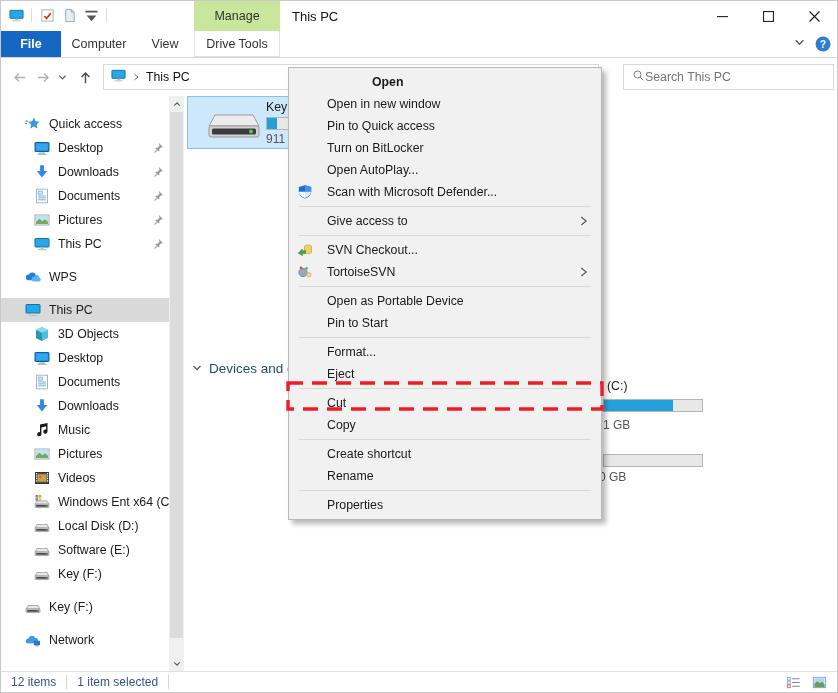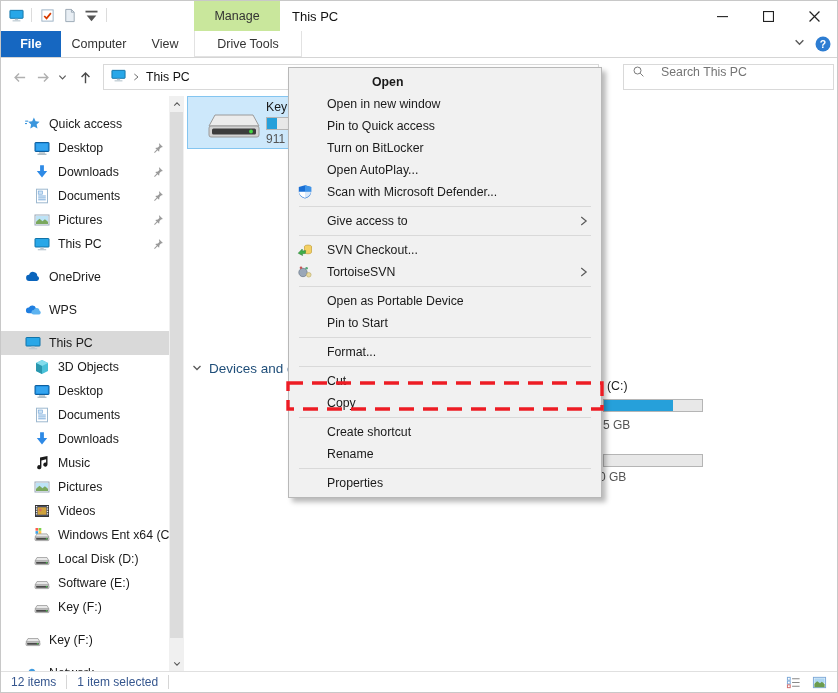--- a/index.html
+++ b/index.html
@@ -18,38 +18,38 @@
   .win-controls { position:absolute; right:0; top:0; display:flex; }
   .wc { width:46px; height:30px; display:flex; align-items:center; justify-content:center; }
   .wc svg { width:11px; height:11px; }
 
   
   .ribbon { position:absolute; left:0; top:30px; right:0; height:27px; border-bottom:1px solid #d5d5d5; background:#fff; }
   .rtab { position:absolute; top:0; height:26px; line-height:26px; text-align:center; font-size:12.5px; color:#333; }
   .tab-file { left:0; width:60px; background:#1667c1; color:#fff;font-weight:bold; }
   .tab-computer { left:62px; width:72px; }
   .tab-view { left:138px; width:52px; }
-  .tab-drive { left:193px; width:108px; background:#fff; border:1px solid #e2e2e2; border-top:none; }
+  .tab-drive { left:193px; width:86px; background:#fff; border:1px solid #e2e2e2; border-top:none; }
   .ribbon-right { position:absolute; right:6px; top:0; height:26px; display:flex; align-items:center; gap:10px; }
   .rib-chev svg { width:11px; height:11px; }
   .rib-help { width:16px; height:16px; }
   .rib-help svg { width:16px; height:16px; }
 
   
   .addr-row { position:absolute; left:0; top:57px; right:0; height:38px; background:#fff; }
   .nav-btn { position:absolute; top:9px; width:20px; height:20px; display:flex; align-items:center; justify-content:center; }
   .nav-btn svg { width:15px; height:15px; }
   .nav-back { left:8px; } .nav-fwd { left:32px; }
   .nav-drop { left:54px; width:14px; } .nav-drop svg { width:9px; height:9px; }
   .nav-up { left:74px; }
   .addr-box { position:absolute; left:102px; top:6px; width:496px; height:26px; border:1px solid #d9d9d9; background:#fff; display:flex; align-items:center; padding-left:7px; gap:6px; }
   .addr-box svg.pcico { width:15px; height:15px; }
   .addr-chev svg { width:8px; height:8px; }
   .crumb { font-size:12.3px; color:#111; }
-  .search-box { position:absolute; left:622px; top:6px; width:211px; height:26px; border:1px solid #d9d9d9; background:#fff; display:flex; align-items:flex-start; padding:0 8px; gap:16px; }
+  .search-box { position:absolute; left:622px; top:6px; width:211px; height:26px; border:1px solid #d9d9d9; background:#fff; display:flex; align-items:center; padding:0 8px; gap:0; }
   .search-box svg { width:13px; height:13px; flex:none; }
   .search-box input { border:none; outline:none; width:100%; font-family:inherit; font-size:12.3px; color:#333; background:transparent; }
   .search-box input::placeholder { color:#747474; opacity:1; }
 
   
   .sidebar { position:absolute; left:0; top:95px; width:168px; bottom:21px; overflow:hidden; padding-top:16px; background:#fff; }
   .sb-row { height:24px; display:flex; align-items:center; font-size:12.3px; }
   .sb-row.gap { margin-top:9px; }
   .sb-row.l0 { padding-left:24px; }
   .sb-row.l1 { padding-left:33px; }
@@ -303,29 +303,20 @@
           </svg>
         </span>
         <span class="sb-label">This PC</span>
         <span class="sb-pin"><svg viewBox="0 0 12 12">
             <path d="M6.9 1.1l4 4-1.9.4-1.5 1.6-.4 2.7-1.6-1.6-2.7 2.7-.7-.7 2.7-2.7L3.2 5.9l2.7-.4 1.5-1.5z" fill="#9a9a9a"></path>
           </svg></span>
       </div>
       <div class="sb-row gap l0">
         <span class="sb-ico">
           <svg viewBox="0 0 16 16">
-            <path d="M4.3 12a3.1 3.1 0 0 1-.2-6.2A4.2 4.2 0 0 1 12.3 7a2.6 2.6 0 0 1-.3 5z" fill="#0a64bc"></path>
-          </svg>
-        </span>
-        <span class="sb-label">OneDrive</span>
-
-      </div>
-      <div class="sb-row gap l0">
-        <span class="sb-ico">
-          <svg viewBox="0 0 16 16">
             <path d="M3.6 11.2a2.8 2.8 0 0 1 .3-5.6A3.8 3.8 0 0 1 11 6.4a2.6 2.6 0 0 1 1.5 4.8z" fill="#1f7ee0"></path>
             <path d="M8.6 12.6a2.3 2.3 0 0 1 .2-4.6 3 3 0 0 1 5.8.8 2 2 0 0 1-.9 3.8z" fill="#5db3f0"></path>
           </svg>
         </span>
         <span class="sb-label">WPS</span>
 
       </div>
       <div class="sb-row selected gap l0">
         <span class="sb-ico">
           <svg viewBox="0 0 16 16">
@@ -628,21 +619,21 @@
             </div>
             <div class="dev-free">911 G</div>
           </div>
         </div>
       </div>
 
     <div class="frag frag-clabel">(C:)</div>
     <div class="frag frag-cbar">
         <div class="usage-fill" id="cfill" style="width: 70%;"></div>
       </div>
-    <div class="frag frag-csub">5 GB</div>
+    <div class="frag frag-csub">1 GB</div>
     <div class="frag frag-dbar">
         <div class="usage-fill" id="dfill" style="width: 0%;"></div>
       </div>
     <div class="frag frag-dsub">0 GB</div>
   </div>
 
   <div class="context-menu">
 
   <div class="mi mi-bold">
         <span class="mi-ico"></span>
@@ -739,20 +730,25 @@
 
       </div>
       <div class="mi mi-sep">
         
         
         
       </div>
       <div class="mi">
         <span class="mi-ico"></span>
         <span class="mi-label">Format...</span>
+
+      </div>
+      <div class="mi">
+        <span class="mi-ico"></span>
+        <span class="mi-label">Eject</span>
 
       </div>
       <div class="mi mi-sep">
         
         
         
       </div>
       <div class="mi">
         <span class="mi-ico"></span>
         <span class="mi-label">Cut</span>

